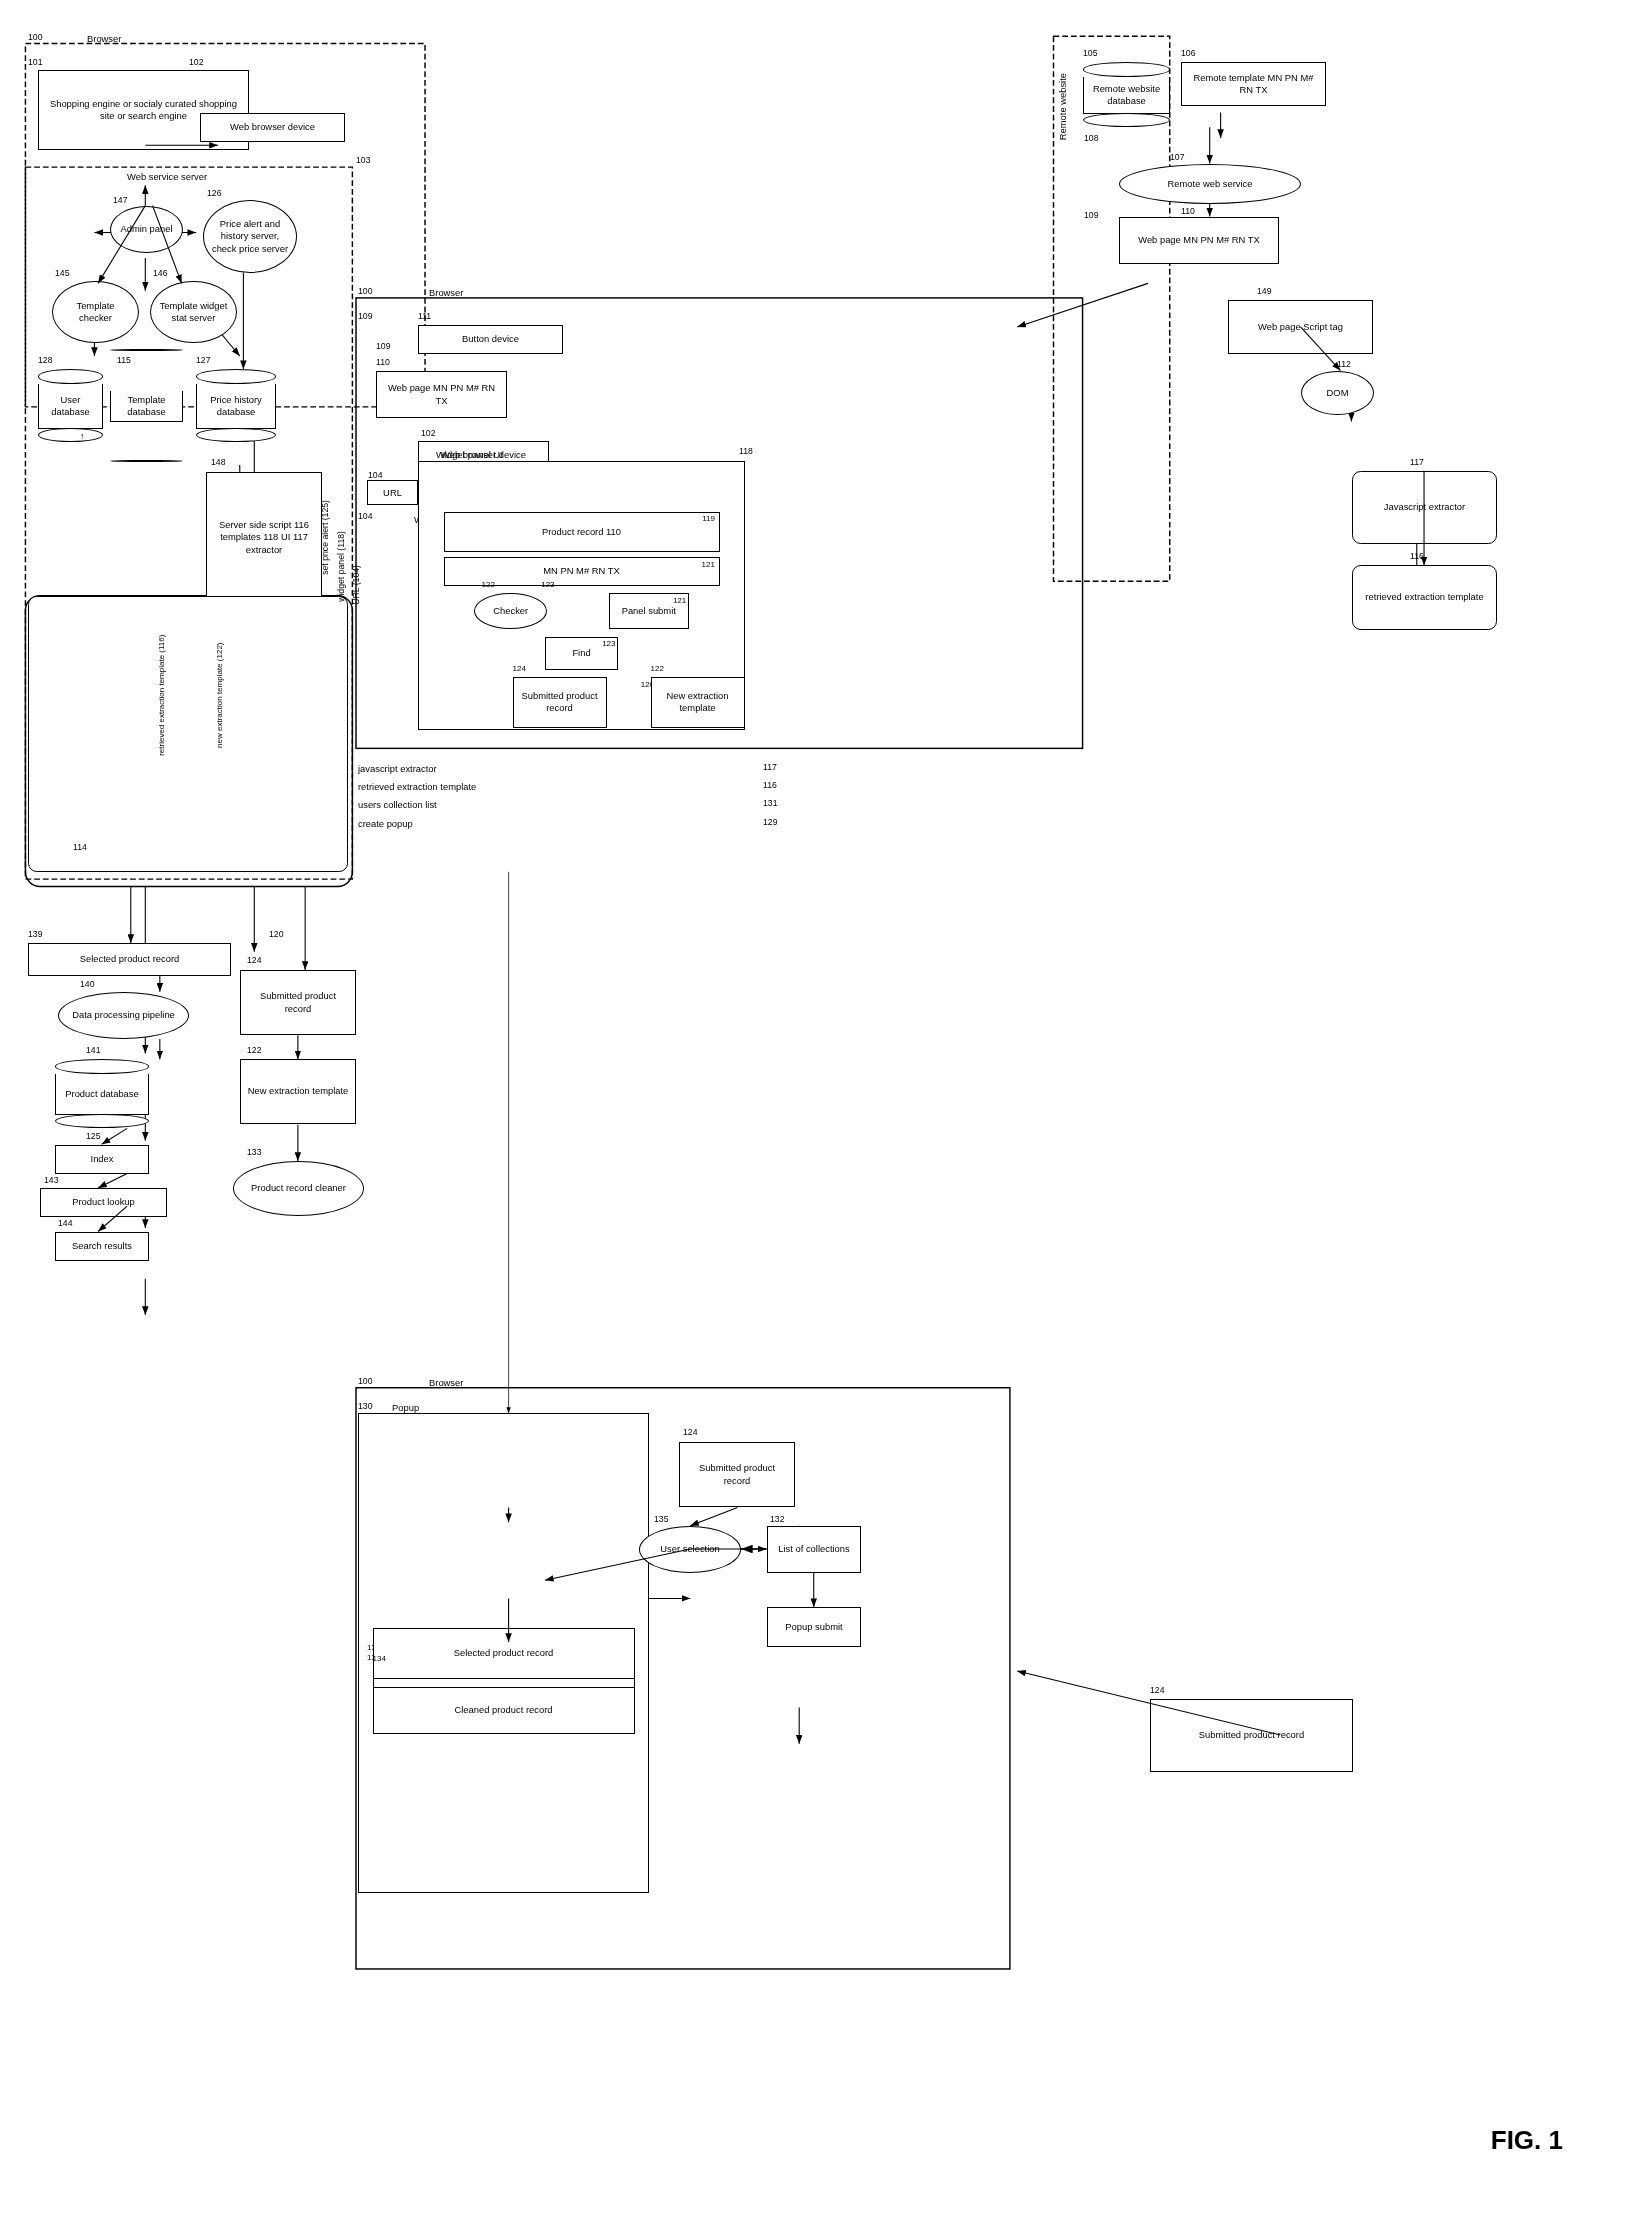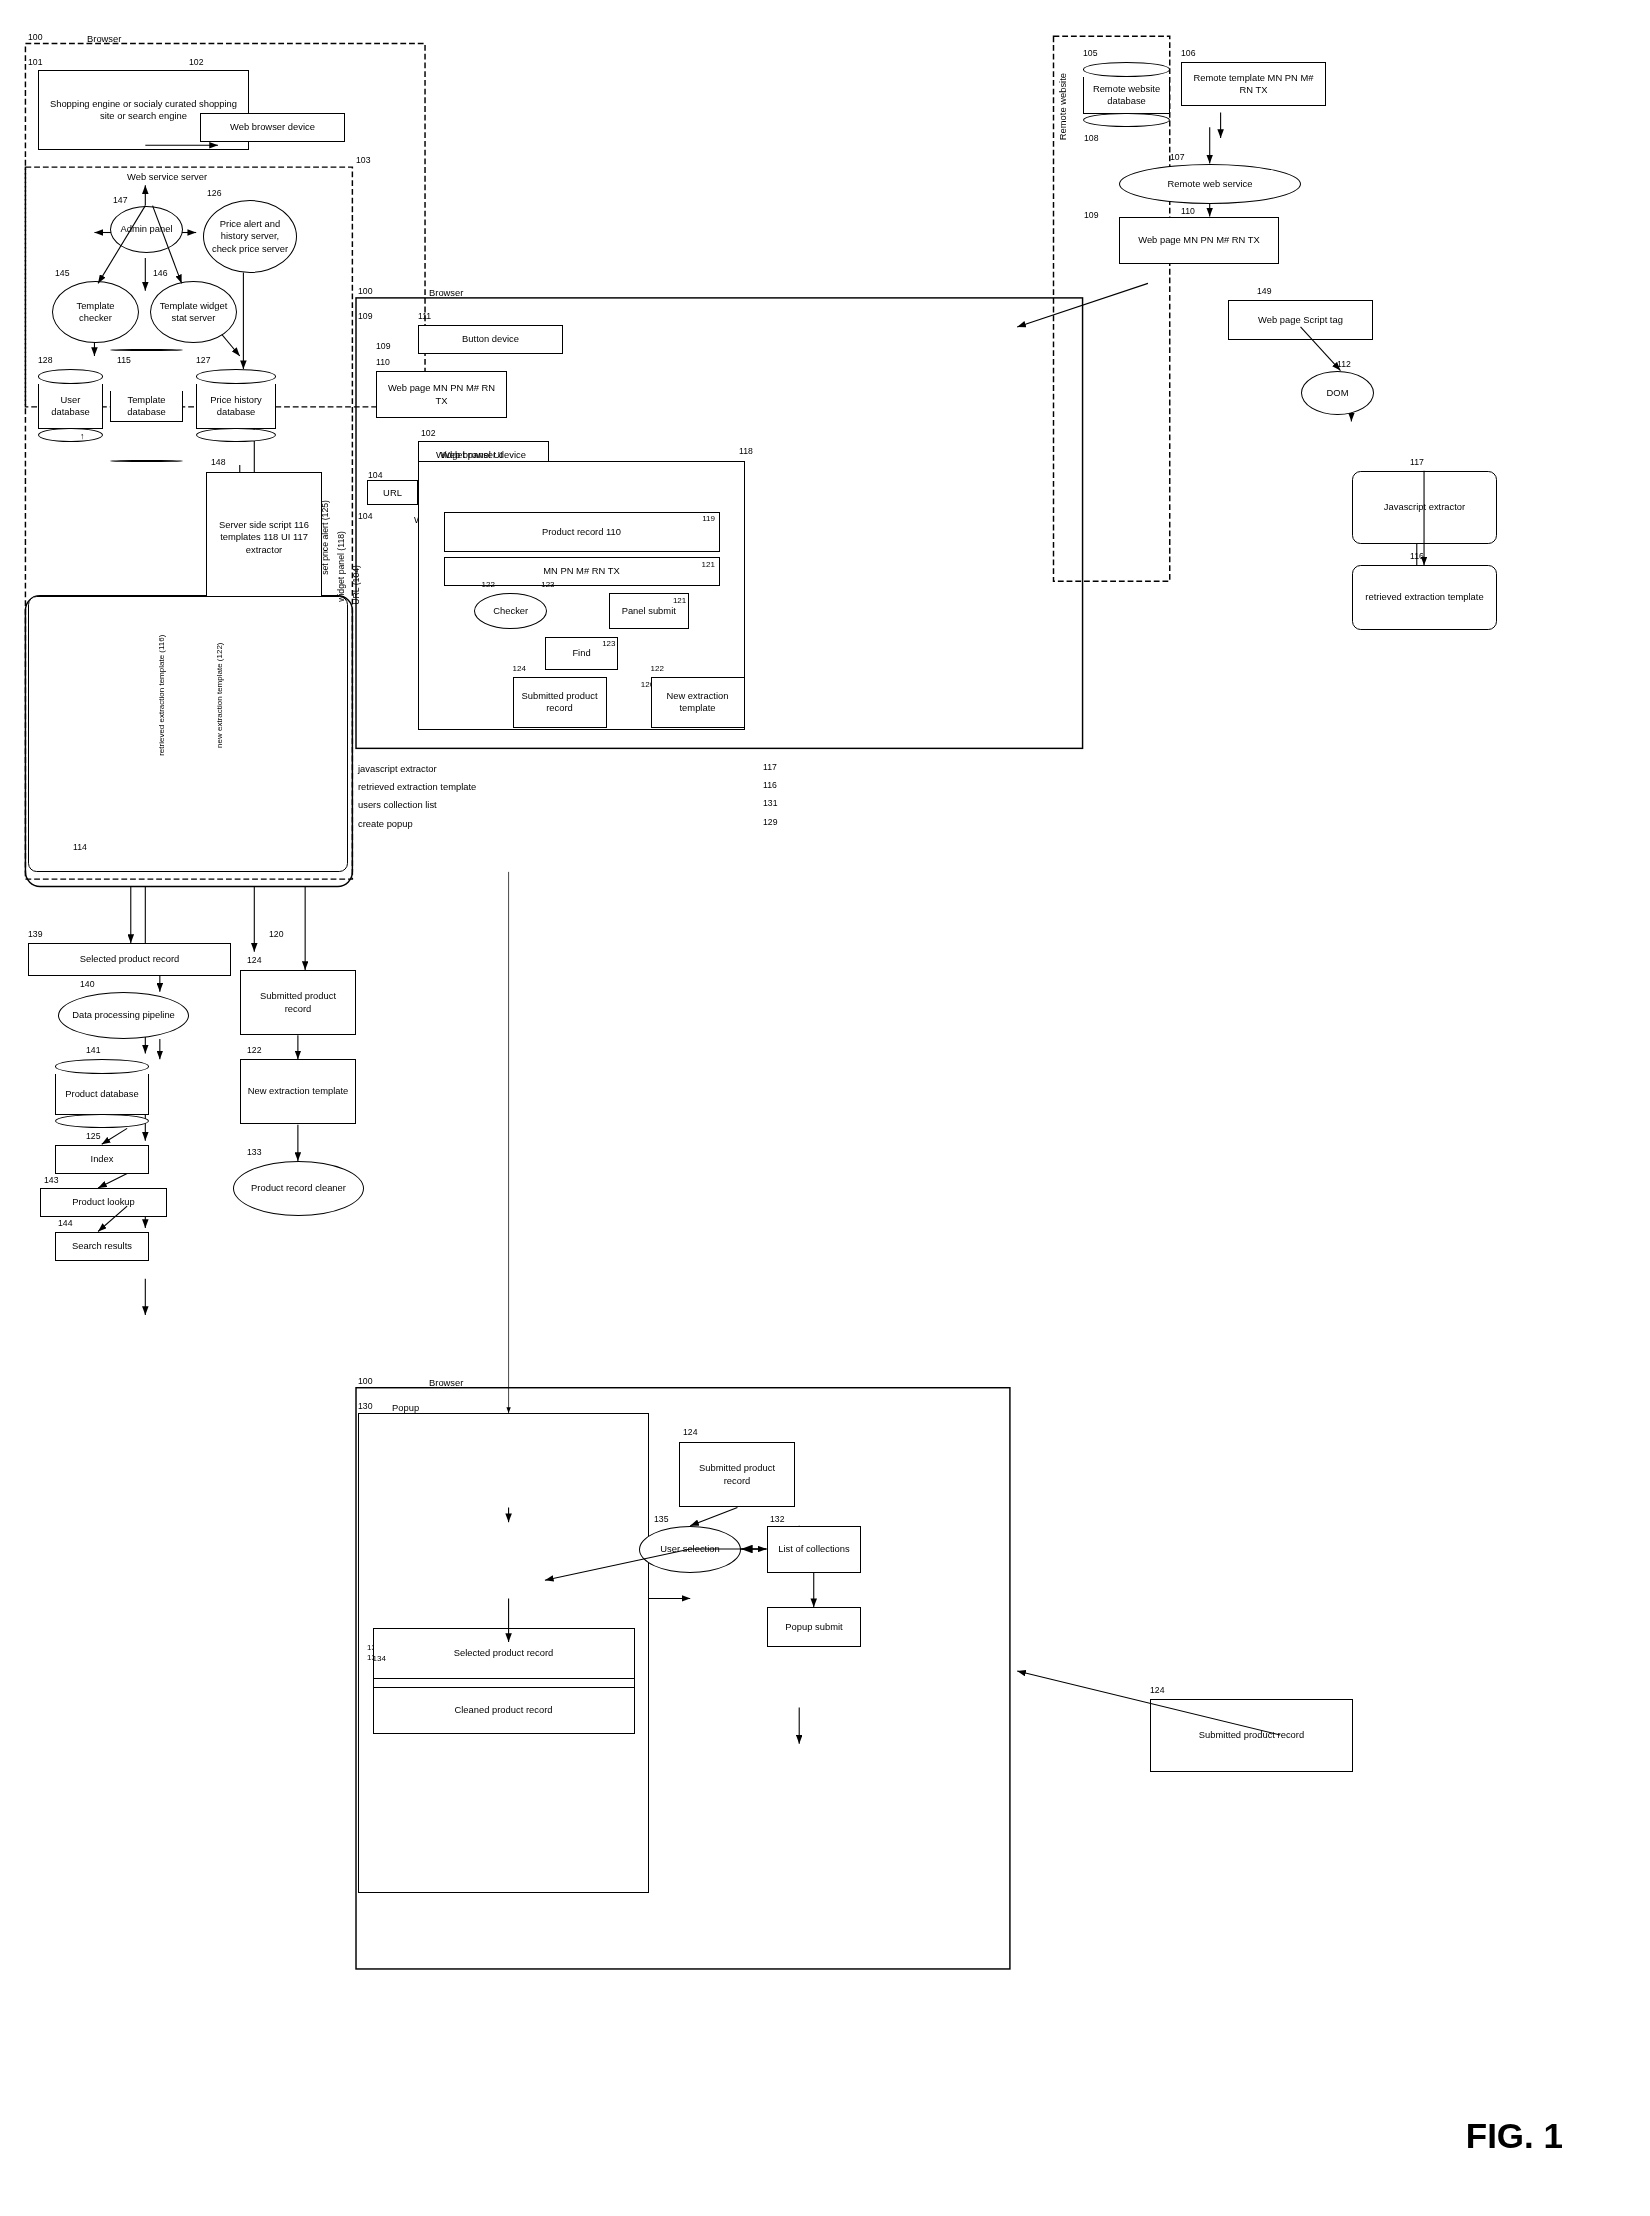--- a/index.html
+++ b/index.html
@@ -98,21 +98,21 @@
 
     
     .label {
       position: absolute;
       font-size: 9.4px;
       background: transparent;
       line-height: 1.3;
     }
 
     .label.xlarge {
-      font-size: 35px;
+      font-size: 26px;
       font-weight: bold;
     }
 
     
     .ref {
       position: absolute;
       font-size: 8.7px;
       line-height: 1;
     }
 
@@ -376,21 +376,21 @@
   <div class="box" style="left:418px; top:441px; width:131px; height:29px;">
     <span>Web browser device</span>
   </div>
 
   <span class="ref" style="left:368px; top:471px;">104</span>
   <div class="box" style="left:367px; top:480px; width:51px; height:25.4px;">
     <span>URL</span>
   </div>
 
   <span class="ref" style="left:1257px; top:287px;">149</span>
-  <div class="box" style="left:1228px; top:300px; width:145px; height:40px;">
+  <div class="box" style="left:1228px; top:300px; width:145px; height:54px;">
     <span>Web page
 Script tag</span>
   </div>
 
   <span class="ref" style="left:1337px; top:360px;">112</span>
   <div class="oval" style="left:1301px; top:371px; width:73px; height:44px;">
     <span>DOM</span>
   </div>
 
   <span class="ref" style="left:358px; top:512px;">104</span>

